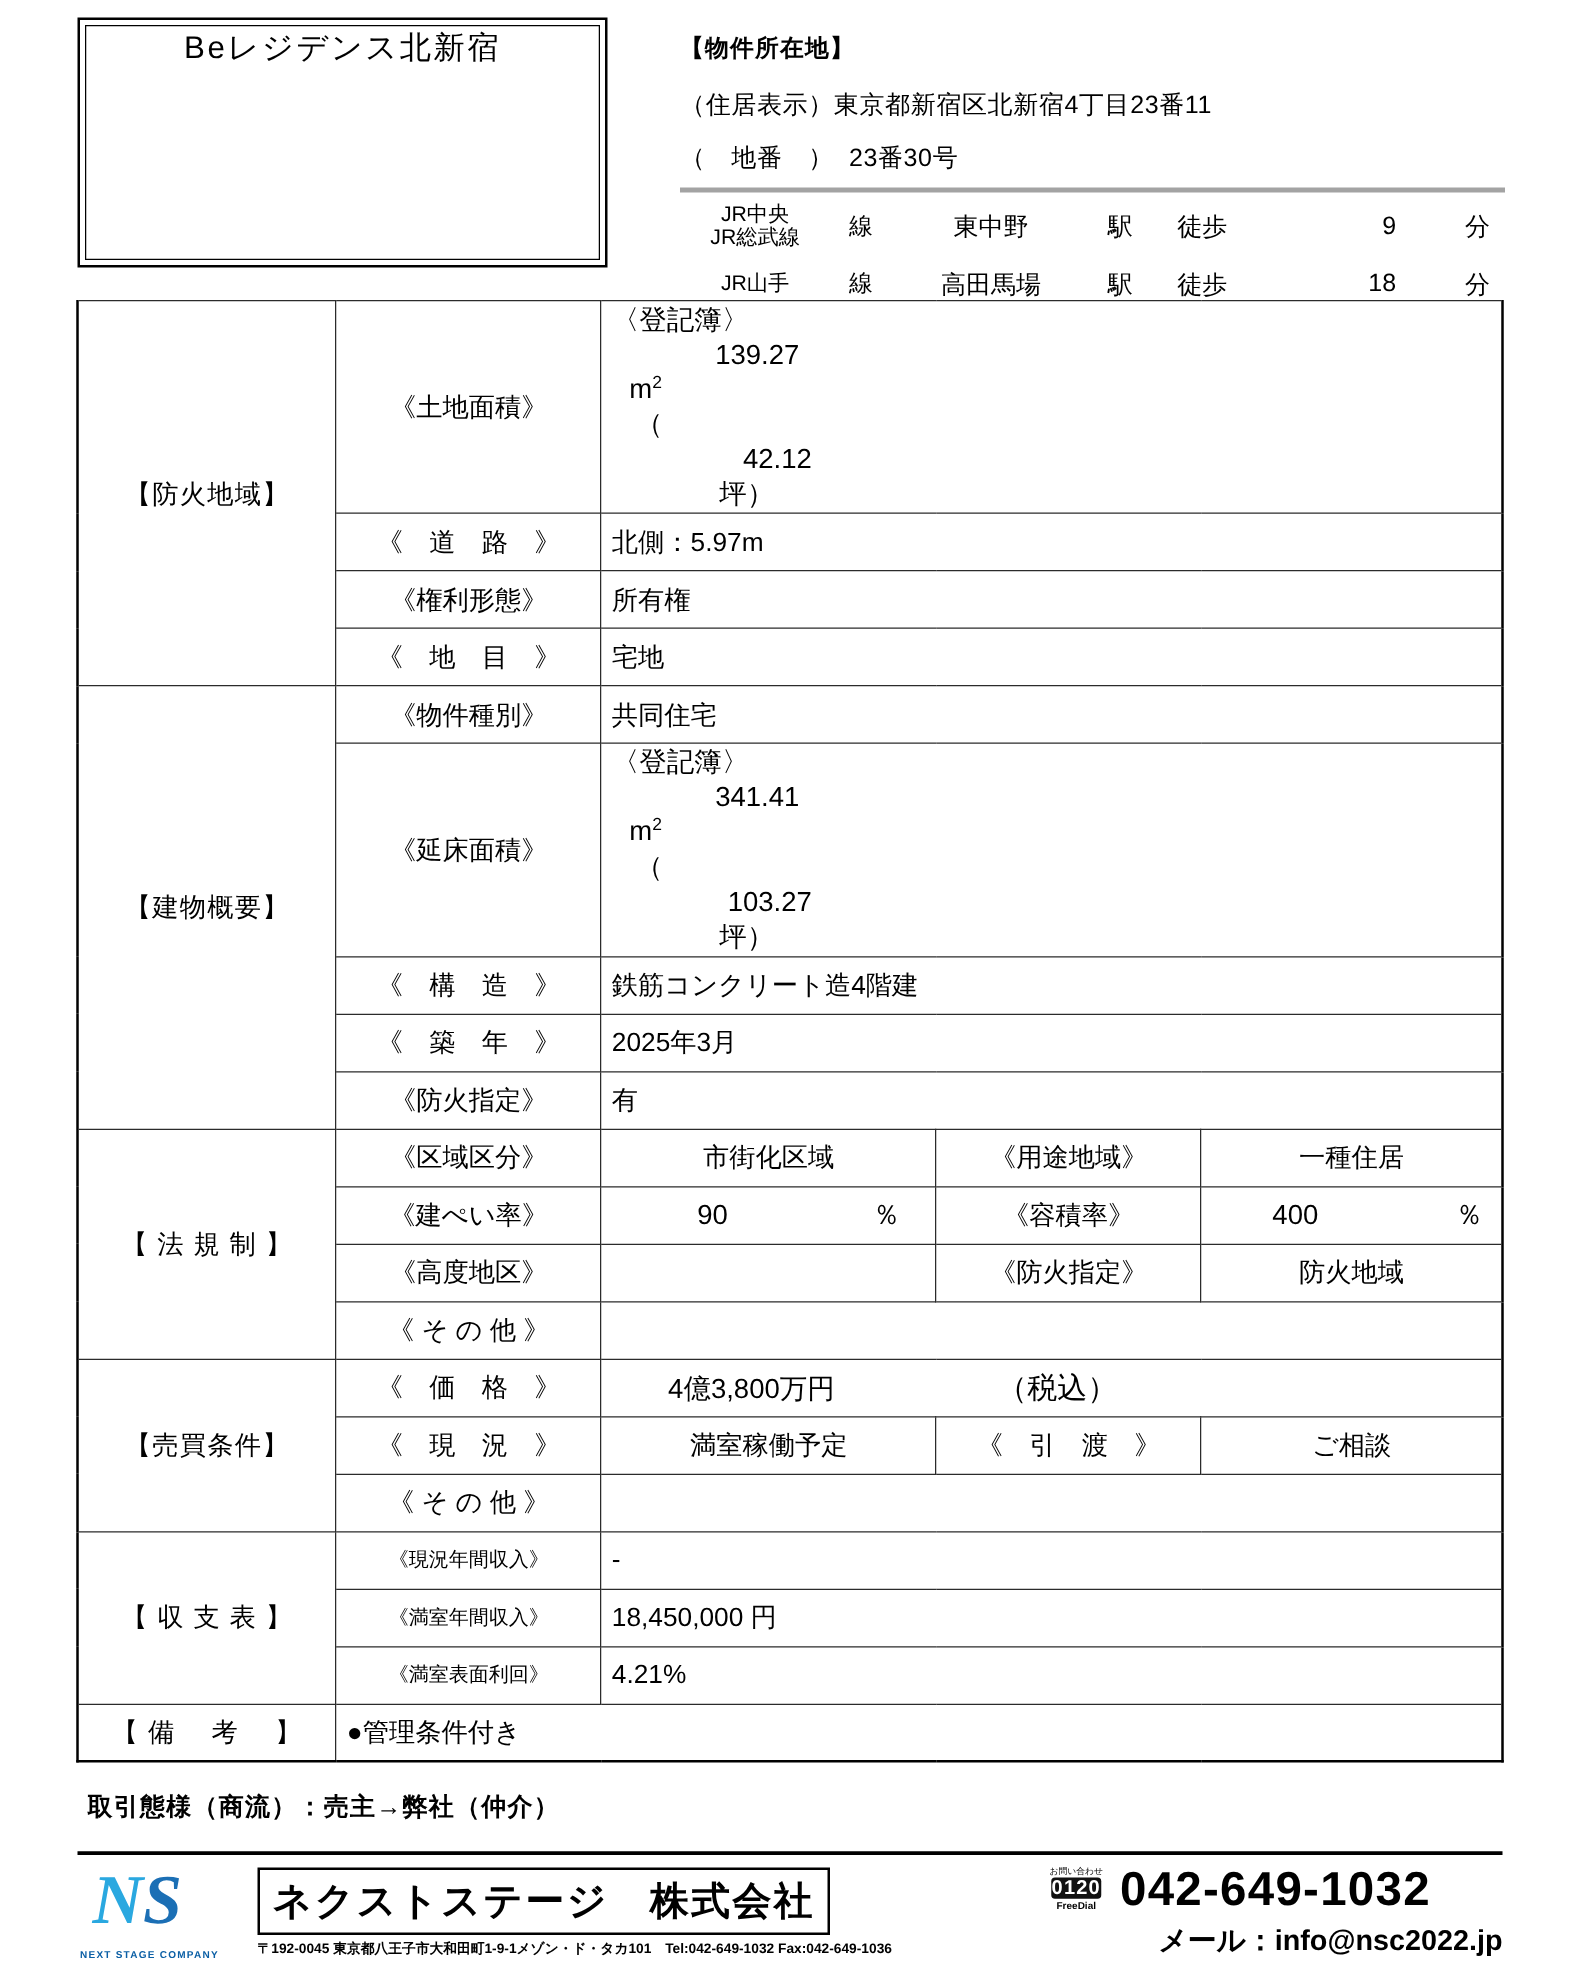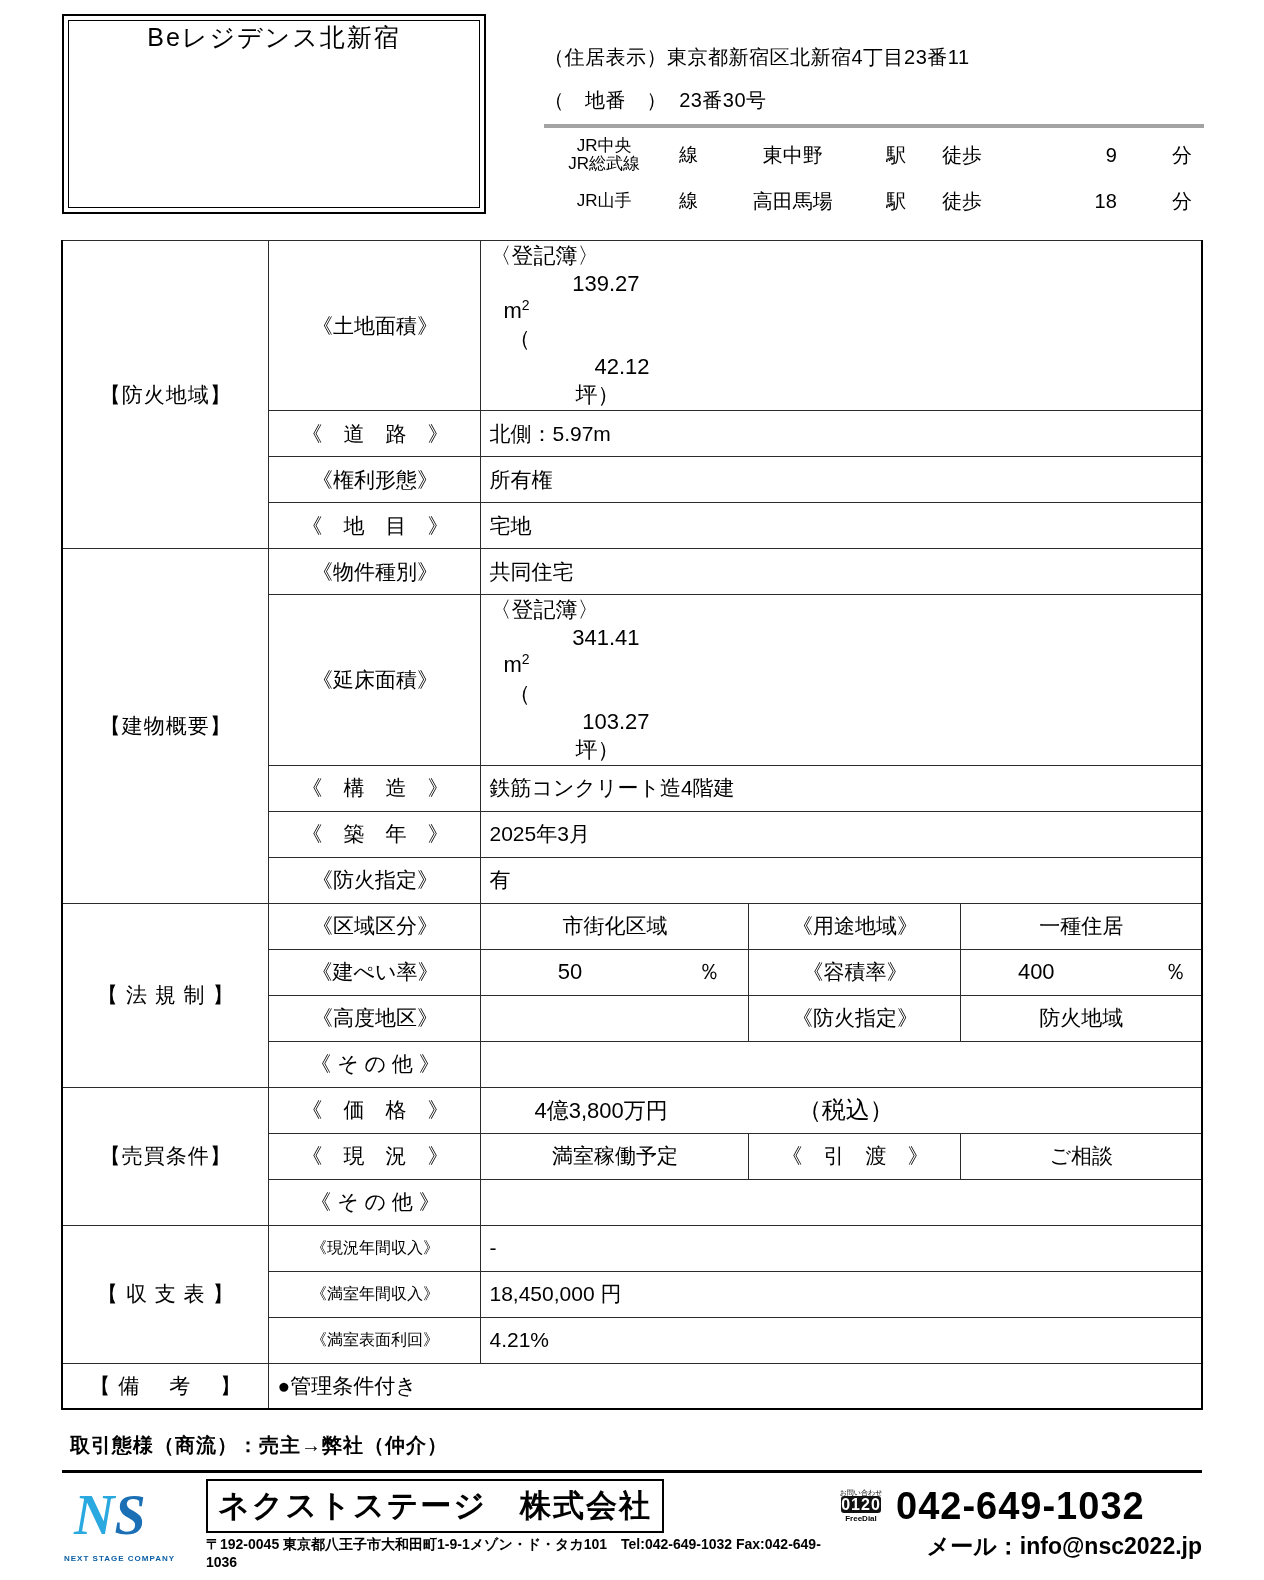--- a/index.html
+++ b/index.html
@@ -240,21 +240,21 @@
     border: 2px solid #000;
     padding: 4px 10px;
     display: inline-block;
   }
   .company-name {
     font-size: 31px;
     font-weight: bold;
     letter-spacing: 2px;
   }
   .company-addr {
-    font-size: 14px;
+    font-size: 11px;
     font-weight: bold;
     margin-top: 3px;
     letter-spacing: 0;
   }
   .right-contact {
     width: 370px;
     flex: none;
     text-align: right;
   }
   .tel-row {
@@ -304,20 +304,21 @@
 <div class="page">
 
   <div class="header">
     <div class="title-box-outer">
       <div class="title-box-inner">
         <div class="title-text">Beレジデンス北新宿</div>
       </div>
     </div>
 
     <div class="addr-block">
+      <div class="addr-label">【物件所在地】</div>
       <div class="addr-line">
         <span>（住居表示）</span><span>東京都新宿区北新宿4丁目23番11</span>
       </div>
       <div class="addr-line2">
         <span>（　地番　）</span>&nbsp;&nbsp;<span>23番30号</span>
       </div>
 
       <div class="station-table">
         <div class="station-row">
           <div class="st-line">
@@ -418,21 +419,21 @@
       <td class="sec-head outer-l" rowspan="4">【 法 規 制 】</td>
       <td class="lbl">《区域区分》</td>
       <td class="val-center">市街化区域</td>
       <td class="lbl">《用途地域》</td>
       <td class="val-center outer-r">一種住居</td>
     </tr>
     <tr>
       <td class="lbl">《建ぺい率》</td>
       <td>
         <div class="pct-wrap">
-          <span class="pct-num">50</span>
+          <span class="pct-num">90</span>
           <span class="pct-sym">％</span>
         </div>
       </td>
       <td class="lbl">《容積率》</td>
       <td class="outer-r">
         <div class="pct-wrap">
           <span class="pct-num">400</span>
           <span class="pct-sym">％</span>
         </div>
       </td>

